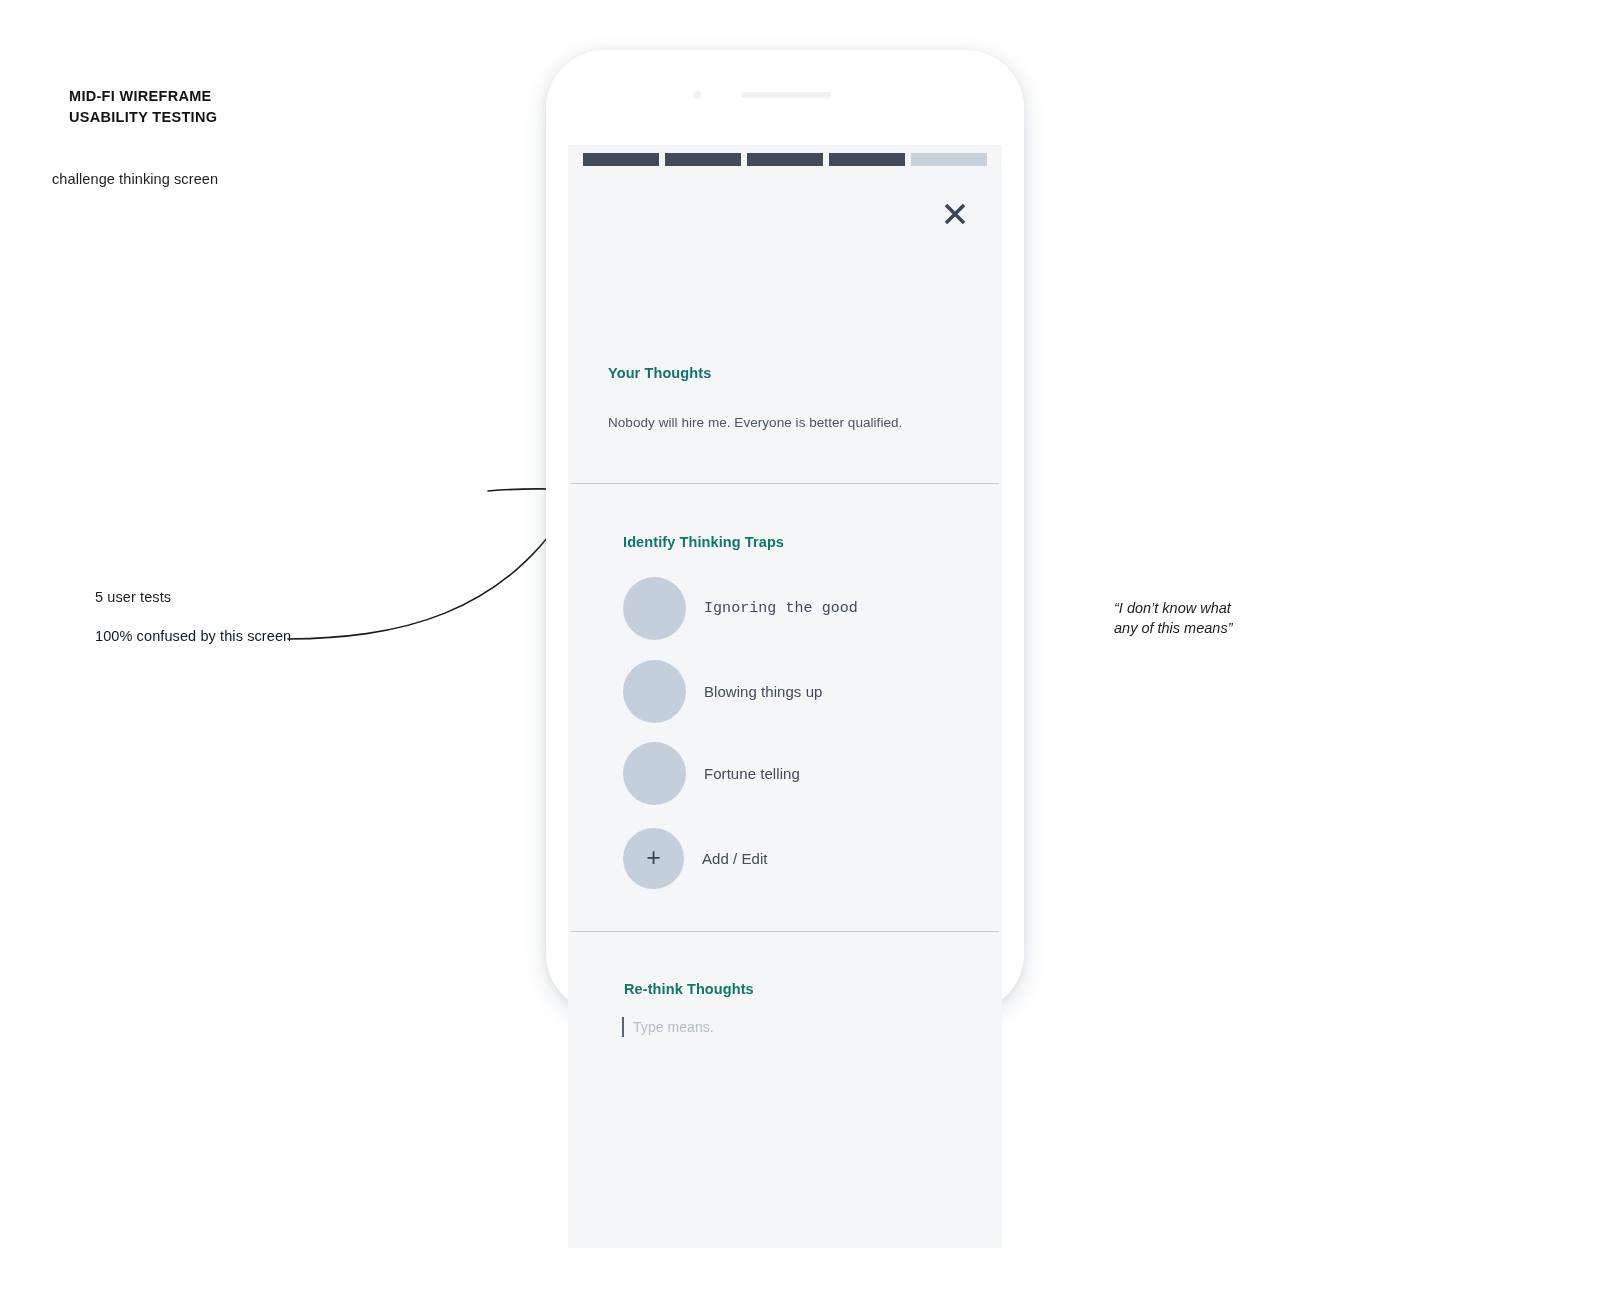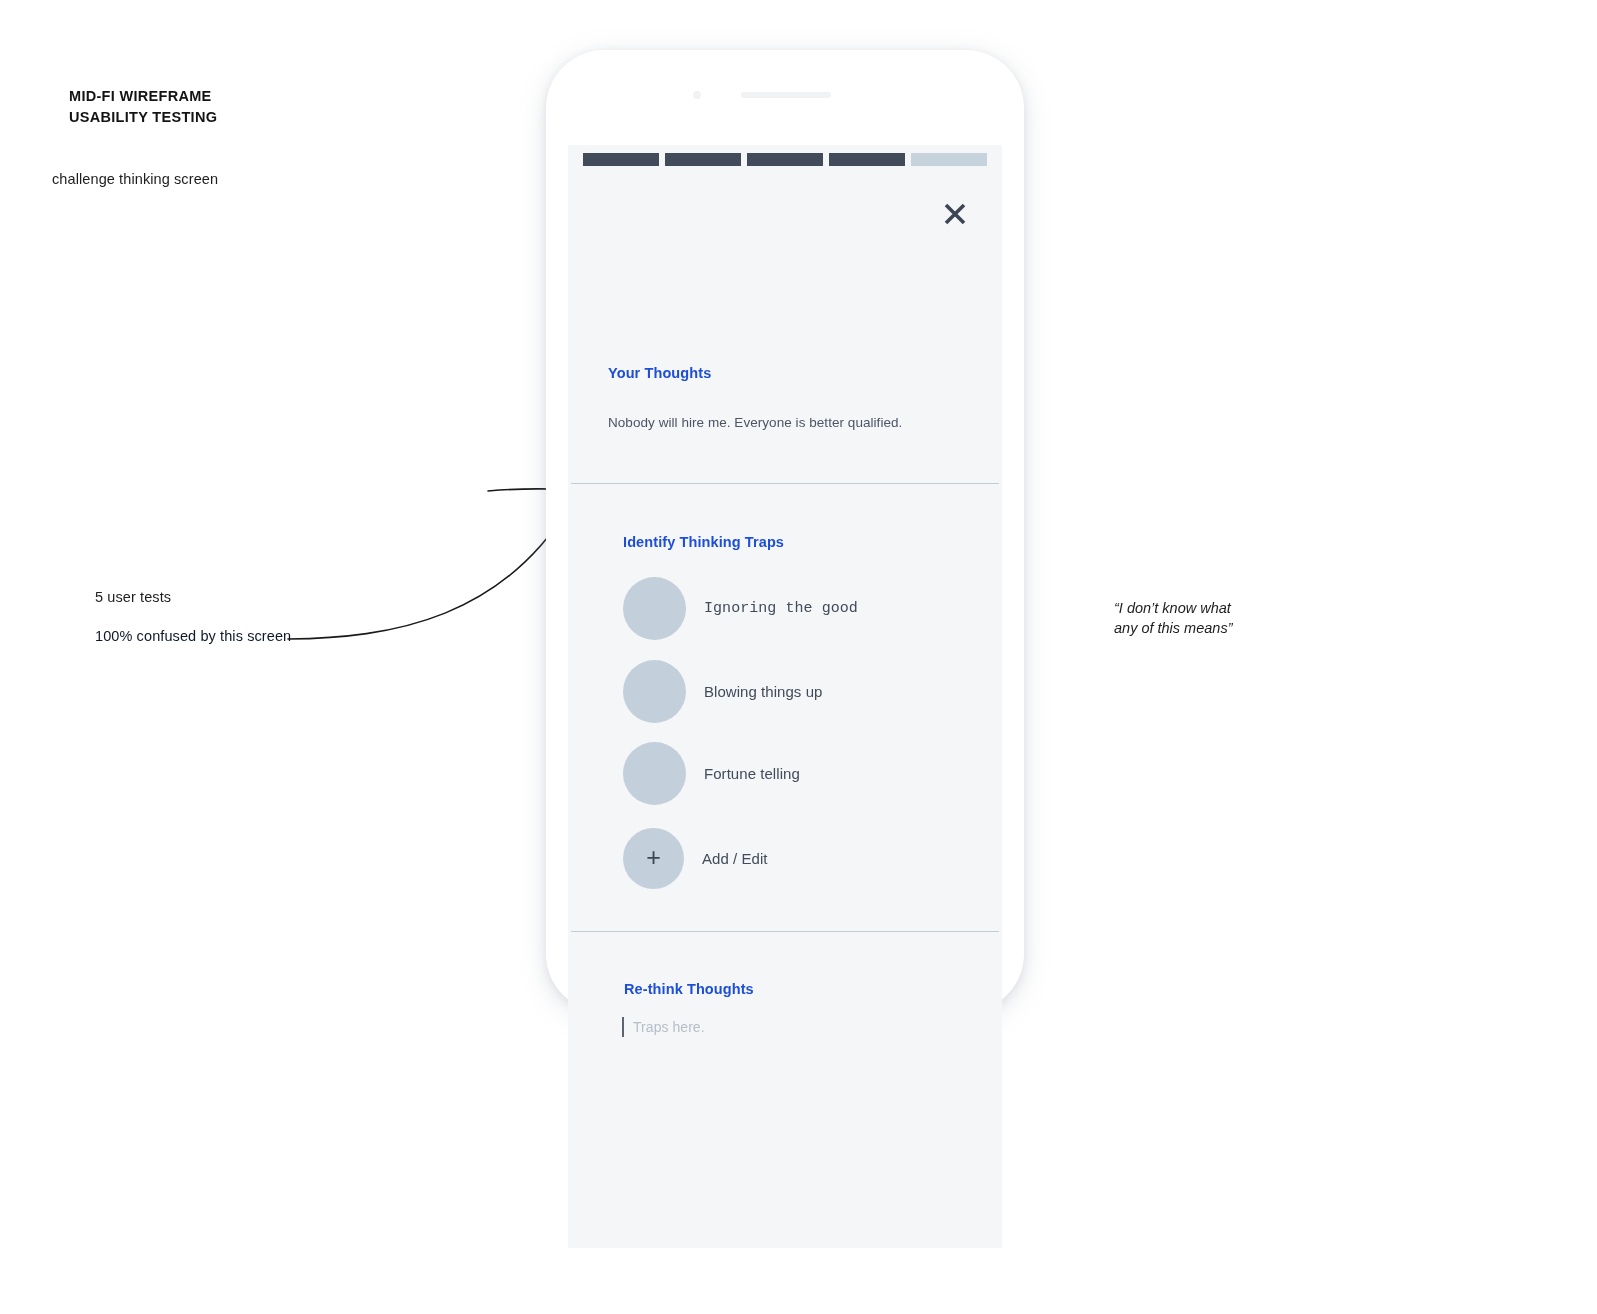--- a/index.html
+++ b/index.html
@@ -155,21 +155,21 @@
     text-align: center;
     font-size: 25px;
     font-weight: 700;
     color: #3d4654;
     letter-spacing: -0.1px;
   }
 
   .section-label {
     font-size: 14.5px;
     font-weight: 700;
-    color: #1d4ed8;
+    color: #0f766e;
     letter-spacing: 0.1px;
   }
 
   .your-thoughts-label {
     position: absolute;
     left: 40px;
     top: 220px;
   }
   .your-thoughts-body {
     position: absolute;
@@ -345,18 +345,18 @@
         <span class="plus">+</span>
       </div>
       <div class="trap-label">Add / Edit</div>
     </div>
 
     <div class="divider d2"></div>
 
     <div class="section-label rethink-label">Re-think Thoughts</div>
     <div class="rethink-input">
       <div class="caret"></div>
-      <div class="placeholder">Traps here.</div>
+      <div class="placeholder">Type means.</div>
     </div>
 
 
   </div>
 </div>
 
 </body></html>

